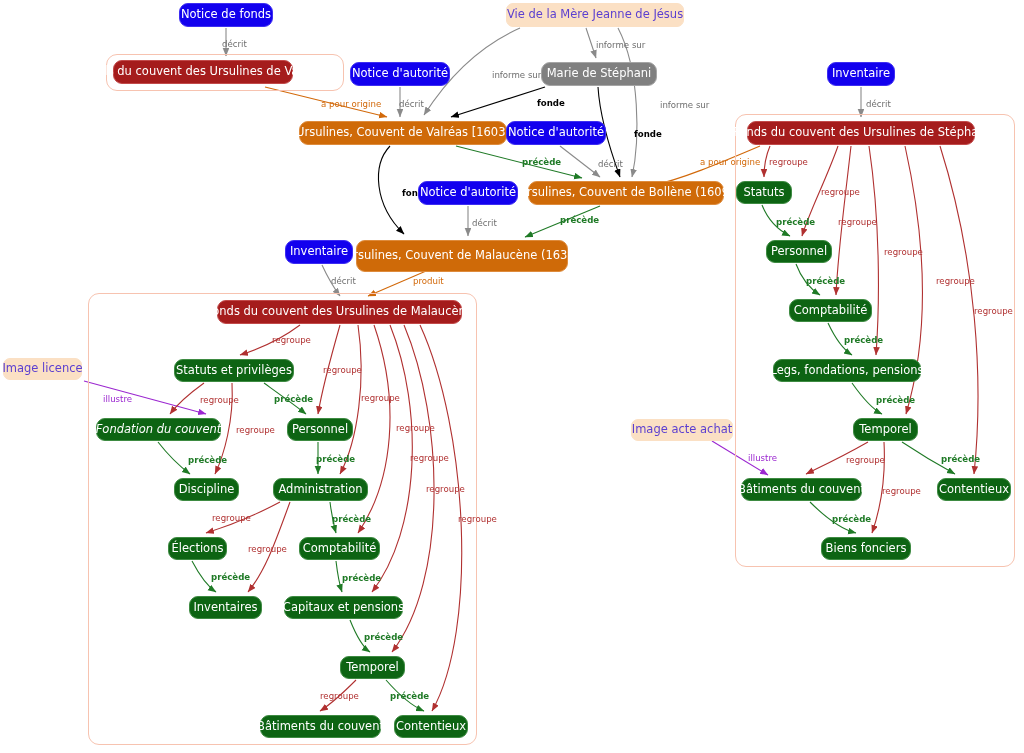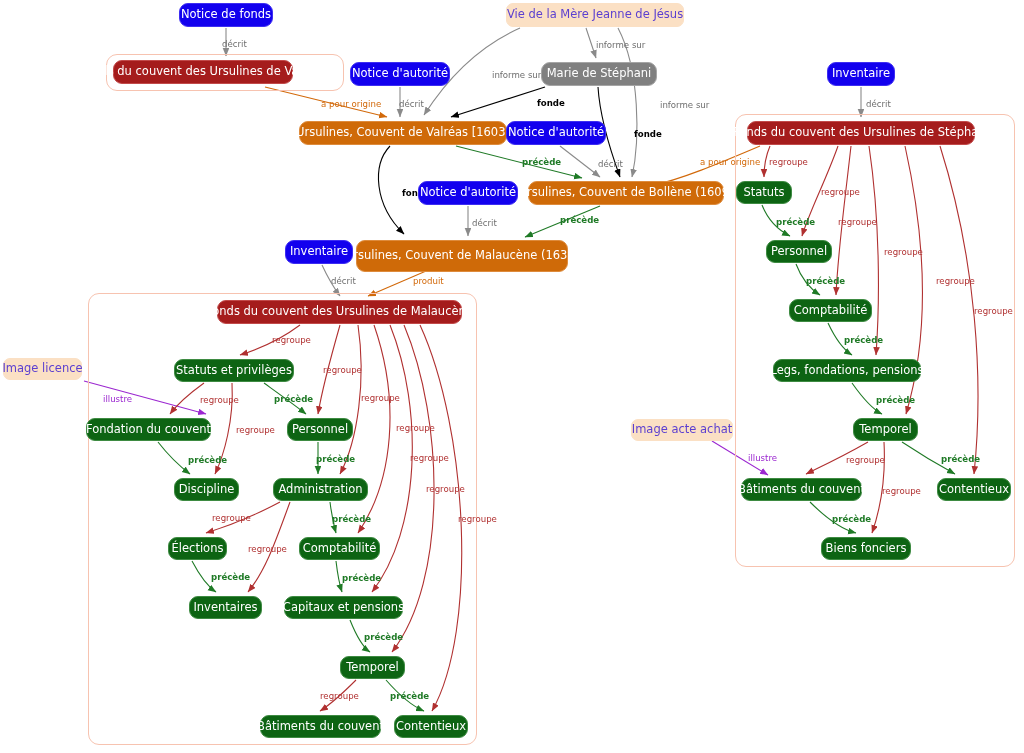--- a/index.html
+++ b/index.html
@@ -206,21 +206,21 @@
     <div class="node n-orange" style="left:528px;top:181px;width:196px;height:24px;">Ursulines, Couvent de Bollène (1609)</div>
     <div class="node n-green" style="left:736px;top:181px;width:56px;height:23px;">Statuts</div>
     <div class="node n-orange" style="left:356px;top:240px;width:212px;height:32px;">Ursulines, Couvent de Malaucène (1639)</div>
     <div class="node n-blue" style="left:285px;top:240px;width:68px;height:24px;">Inventaire</div>
     <div class="node n-green" style="left:766px;top:240px;width:66px;height:23px;">Personnel</div>
     <div class="node n-green" style="left:789px;top:299px;width:83px;height:23px;">Comptabilité</div>
     <div class="node n-red" style="left:217px;top:300px;width:245px;height:24px;">Fonds du couvent des Ursulines de Malaucène</div>
     <div class="node n-peach" style="left:3px;top:358px;width:79px;height:22px;">Image licence</div>
     <div class="node n-green" style="left:174px;top:359px;width:120px;height:23px;">Statuts et privilèges</div>
     <div class="node n-green" style="left:773px;top:359px;width:148px;height:23px;">Legs, fondations, pensions</div>
-    <div class="node n-green" style="left:86px;top:418px;width:125px;height:23px;">Fondation du couvent</div>
+    <div class="node n-green" style="left:96px;top:418px;width:125px;height:23px;font-style:italic;">Fondation du couvent</div>
     <div class="node n-peach" style="left:631px;top:419px;width:102px;height:22px;">Image acte achat</div>
     <div class="node n-green" style="left:287px;top:418px;width:66px;height:23px;">Personnel</div>
     <div class="node n-green" style="left:853px;top:418px;width:65px;height:23px;">Temporel</div>
     <div class="node n-green" style="left:174px;top:478px;width:65px;height:23px;">Discipline</div>
     <div class="node n-green" style="left:273px;top:478px;width:95px;height:23px;">Administration</div>
     <div class="node n-green" style="left:741px;top:478px;width:121px;height:23px;">Bâtiments du couvent</div>
     <div class="node n-green" style="left:937px;top:478px;width:74px;height:23px;">Contentieux</div>
     <div class="node n-green" style="left:168px;top:537px;width:59px;height:23px;">Élections</div>
     <div class="node n-green" style="left:299px;top:537px;width:81px;height:23px;">Comptabilité</div>
     <div class="node n-green" style="left:821px;top:537px;width:90px;height:23px;">Biens fonciers</div>

